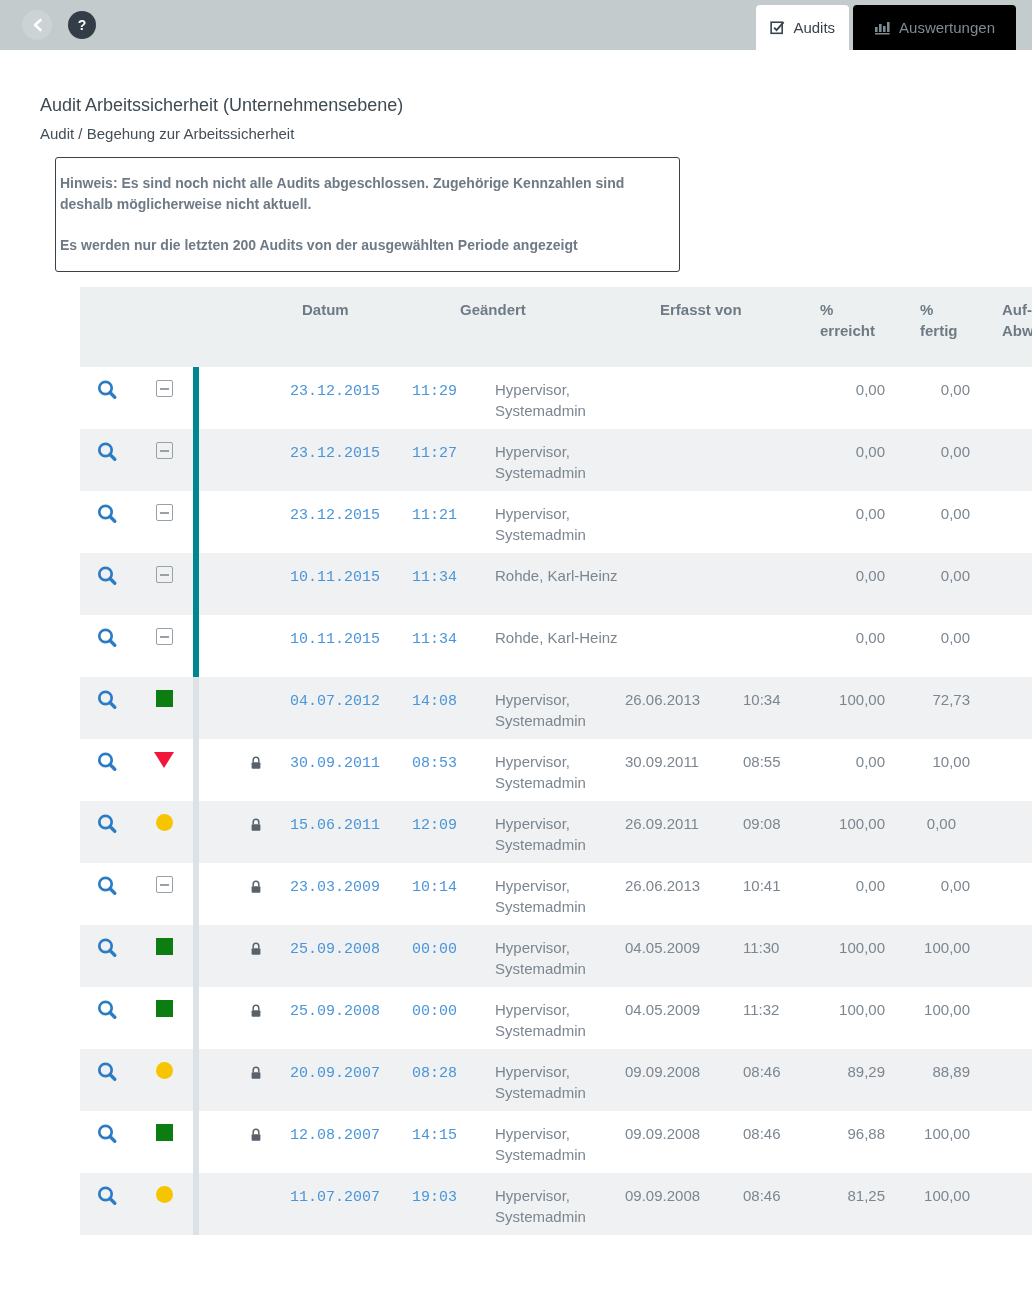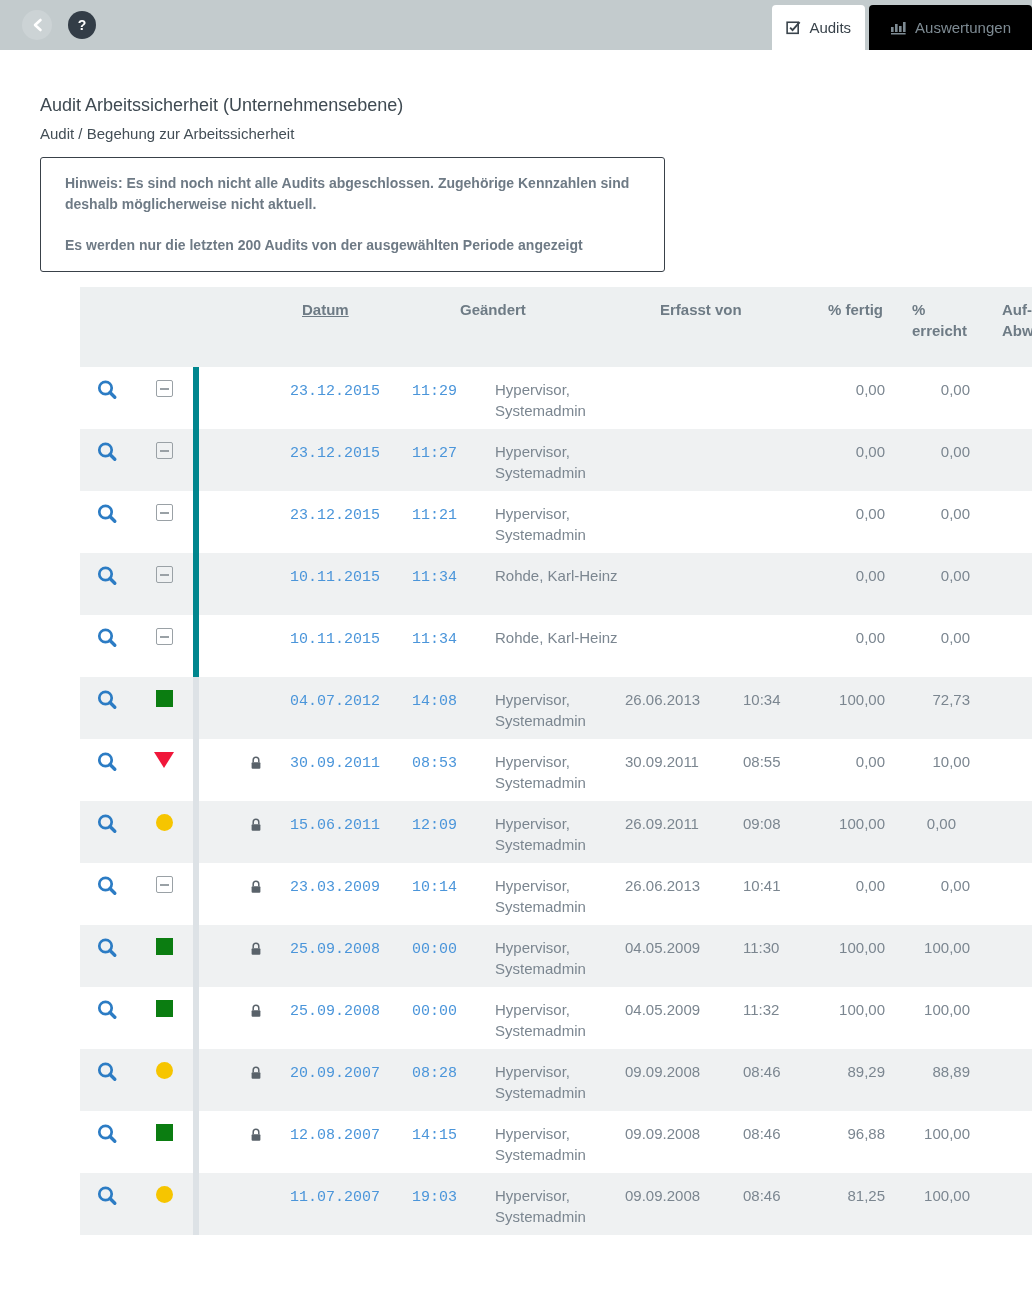--- a/index.html
+++ b/index.html
@@ -15,47 +15,47 @@
     position:absolute; left:22px; top:10px; width:30px; height:30px;
     border-radius:50%; background:#ccd3d5; display:flex;
     align-items:center; justify-content:center; cursor:pointer;
   }
   .btn-help {
     position:absolute; left:68px; top:11px; width:28px; height:28px;
     border-radius:50%; background:#333d47; color:#ffffff;
     font-weight:bold; font-size:14px; display:flex;
     align-items:center; justify-content:center; cursor:pointer;
   }
-  .tabs { position:absolute; right:0; bottom:0; display:flex; align-items:flex-end; }
+  .tabs { position:absolute; right:16px; bottom:0; display:flex; align-items:flex-end; }
   .tab {
     height:45px; display:flex; align-items:center; gap:8px;
     border-radius:4px 4px 0 0; cursor:pointer; white-space:nowrap;
   }
   .tab-active { background:#ffffff; color:#39434b; padding:0 14px; margin-right:4px; }
   .tab-inactive { background:#000000; color:#7e8b93; padding:0 21px; }
   .tab .ticon { display:flex; align-items:center; }
   
   .content { padding-left:40px; }
   h1 { margin:45px 0 9px 0; font-size:18px; font-weight:normal; color:#3f4a52; }
   h2 { margin:0 0 15px 0; font-size:15px; font-weight:normal; color:#434e56; }
   
   .notice {
-    width:625px; border:1px solid #394149; border-radius:3px;
-    padding:15px 24px; font-size:14px; font-weight:bold; color:#6e7a85; line-height:21px;
+    margin-left:15px; width:625px; border:1px solid #394149; border-radius:3px;
+    padding:15px 4px; font-size:14px; font-weight:bold; color:#6e7a85; line-height:21px;
   }
   .notice p + p { margin-top:20px; }
   
   .table-wrap { position:relative; margin-top:15px; margin-left:40px; width:992px; overflow:hidden; }
   .tgrid {
     display:grid; width:1020px;
     grid-template-columns:55px 58px 6px 70px 111px 80px 165px 118px 50px 92px 85px 130px;
   }
   .thead { background:#edf0f1; height:80px; color:#6e7b85; font-weight:bold; line-height:21px; }
   .hc { padding-top:12px; }
-  .hc-datum   { padding-left:33px;text-decoration:underline; }
+  .hc-datum   { padding-left:33px; }
   .hc-erfasst { padding-left:35px; }
   .hc-err     { padding-left:27px; }
   .hc-fert    { padding-left:35px; }
   .hc-auf     { padding-left:32px; }
   .tbody { position:relative; }
   .trow { height:62px; line-height:21px; }
   .trow.alt { background:#eff1f2; }
   .c { padding-top:12px; }
   .c-zoom   { display:flex; justify-content:center; padding-top:12px; }
   .c-status { display:flex; justify-content:center; padding-top:13px; }
@@ -130,22 +130,22 @@
     <div class="thead tgrid">
       <div class="hc"></div>
       <div class="hc"></div>
       <div class="hc"></div>
       <div class="hc"></div>
       <div class="hc hc-datum">Datum</div>
       <div class="hc"></div>
       <div class="hc">Geändert</div>
       <div class="hc hc-erfasst">Erfasst von</div>
       <div class="hc"></div>
+      <div class="hc hc-err">% erreicht</div>
       <div class="hc hc-fert">% fertig</div>
-      <div class="hc hc-err">% erreicht</div>
       <div class="hc hc-auf">Auf- / Abwertung %</div>
     </div>
     <div class="tbody" id="tbody">
 
     <div class="trow tgrid">
           <div class="c c-zoom">
             <span class="zoom-btn">
               <svg width="23" height="23" viewBox="0 0 23 23">
                 <circle cx="9.5" cy="9" r="6.2" fill="none" stroke="#2c7cc4" stroke-width="2.7"></circle>
                 <path d="M14 13.5 L18.8 18.3" stroke="#2c7cc4" stroke-width="3.4" stroke-linecap="round"></path>

